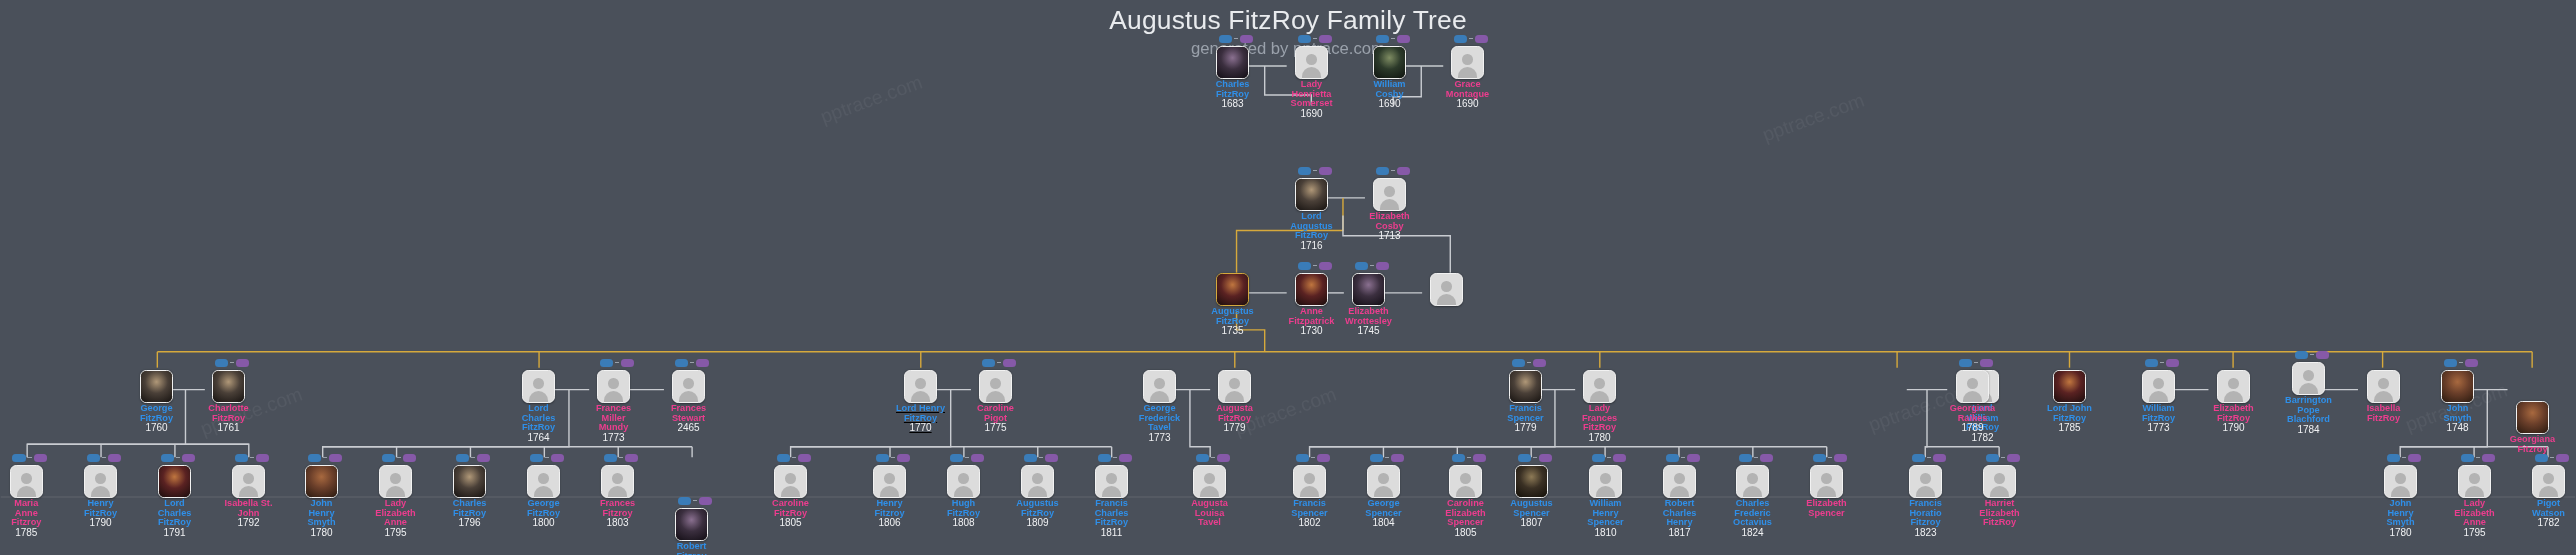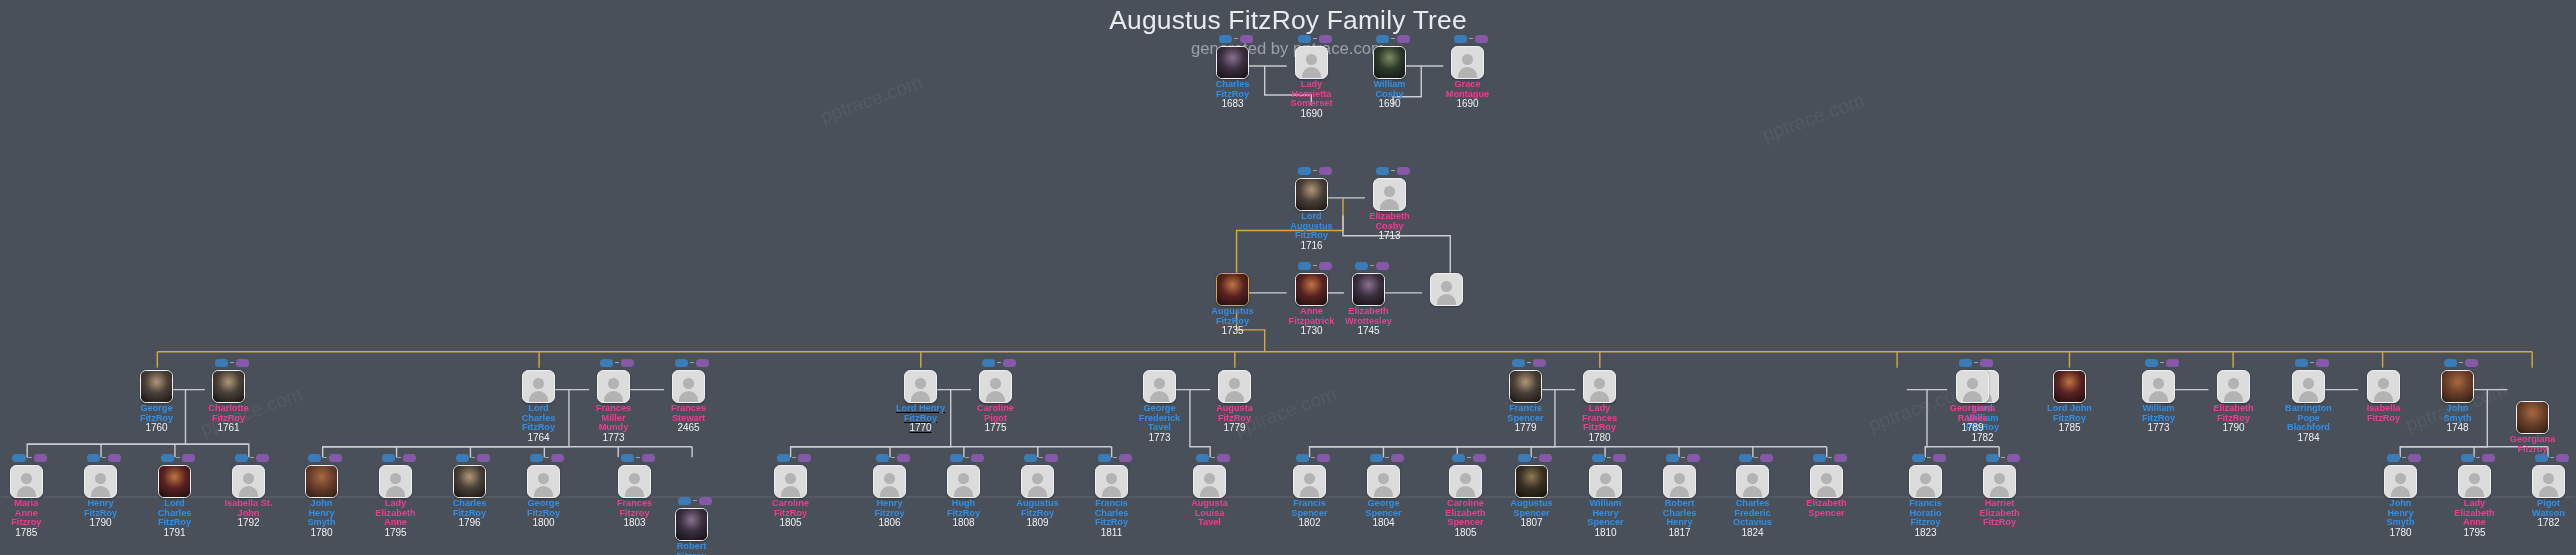--- a/index.html
+++ b/index.html
@@ -496,21 +496,21 @@
         <div class="pyear">1773</div>
       </div>
       <div class="person" style="left: 2209px; top: 370px;">
         <div class="pcard">
           <div class="avatar-head"></div>
           <div class="avatar-body"></div>
         </div>
         <div class="pname female">Elizabeth FitzRoy</div>
         <div class="pyear">1790</div>
       </div>
-      <div class="person" style="left: 2284px; top: 370px;">
+      <div class="person" style="left: 2284px; top: 362px;">
         <div class="chips" style="left: 10.6px; top: -11.4px;">
           <span class="chip blue"></span>
           <span class="chip-stem"></span>
           <span class="chip purple"></span>
         </div>
         <div class="pcard">
           <div class="avatar-head"></div>
           <div class="avatar-body"></div>
         </div>
         <div class="pname male">Barrington Pope Blachford</div>
@@ -637,21 +637,21 @@
           <span class="chip-stem"></span>
           <span class="chip purple"></span>
         </div>
         <div class="pcard">
           <div class="avatar-head"></div>
           <div class="avatar-body"></div>
         </div>
         <div class="pname male">George FitzRoy</div>
         <div class="pyear">1800</div>
       </div>
-      <div class="person" style="left: 593px; top: 465px; margin-left: 17px;">
+      <div class="person" style="left: 593px; top: 465px;">
         <div class="chips" style="left: 10.6px; top: -11.4px;">
           <span class="chip blue"></span>
           <span class="chip-stem"></span>
           <span class="chip purple"></span>
         </div>
         <div class="pcard">
           <div class="avatar-head"></div>
           <div class="avatar-body"></div>
         </div>
         <div class="pname female">Frances Fitzroy</div>

